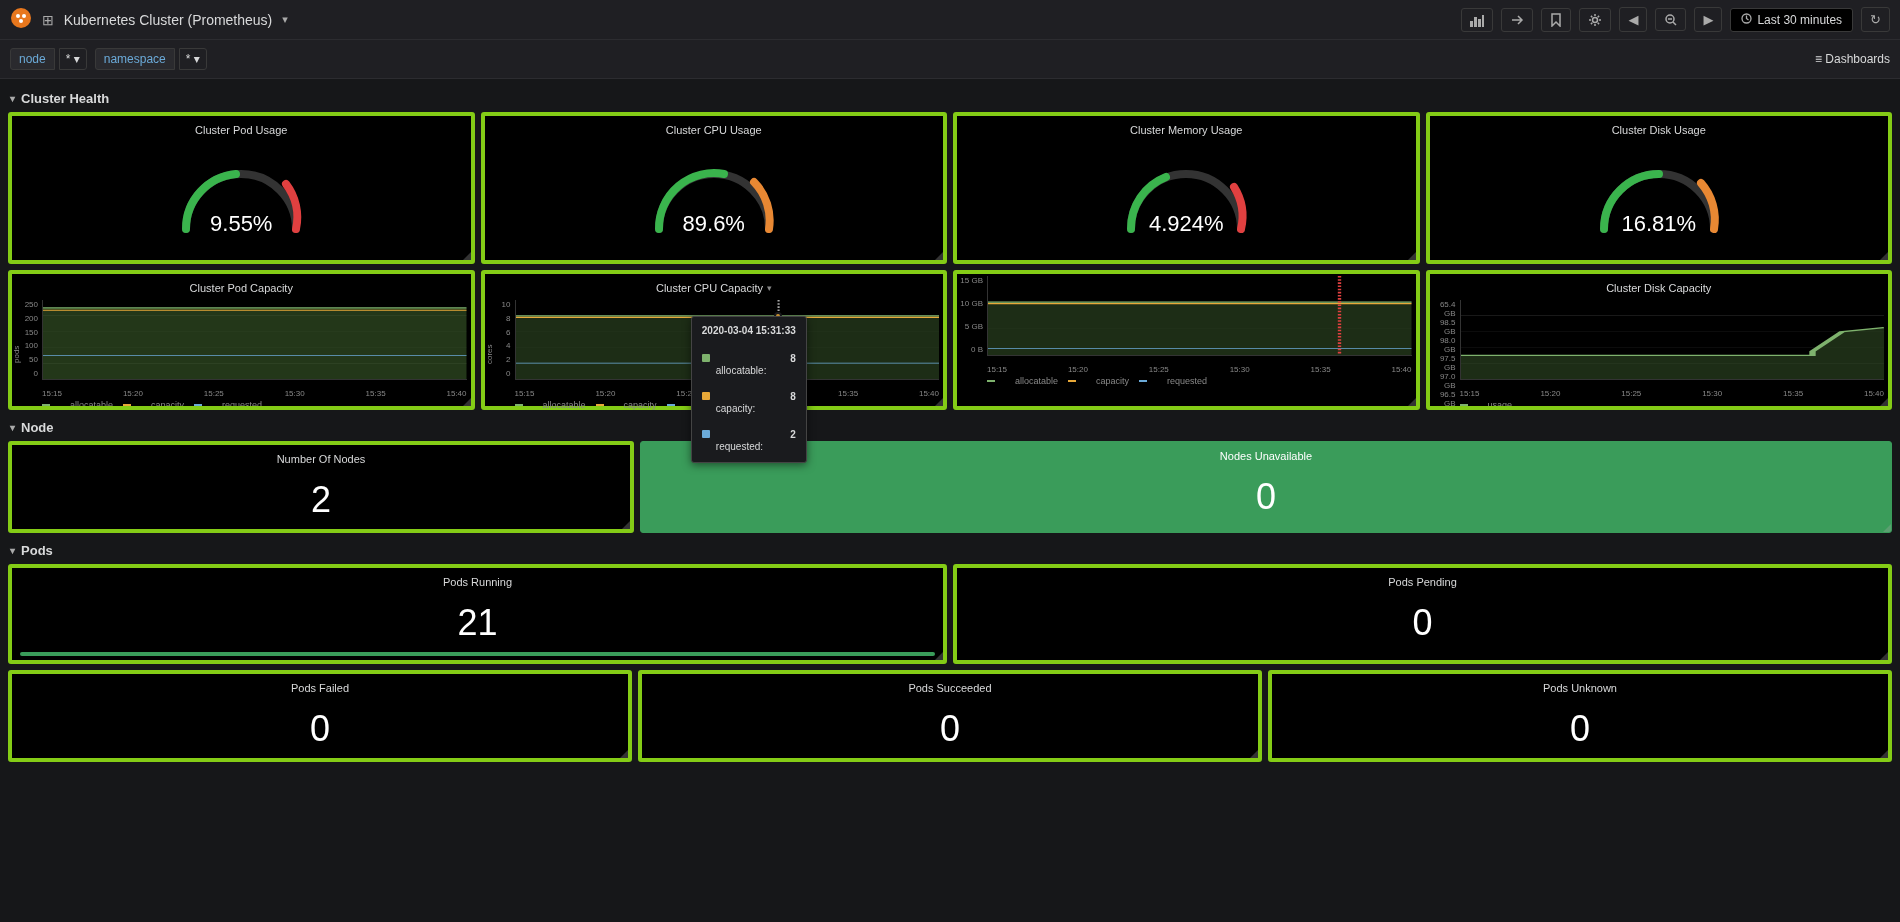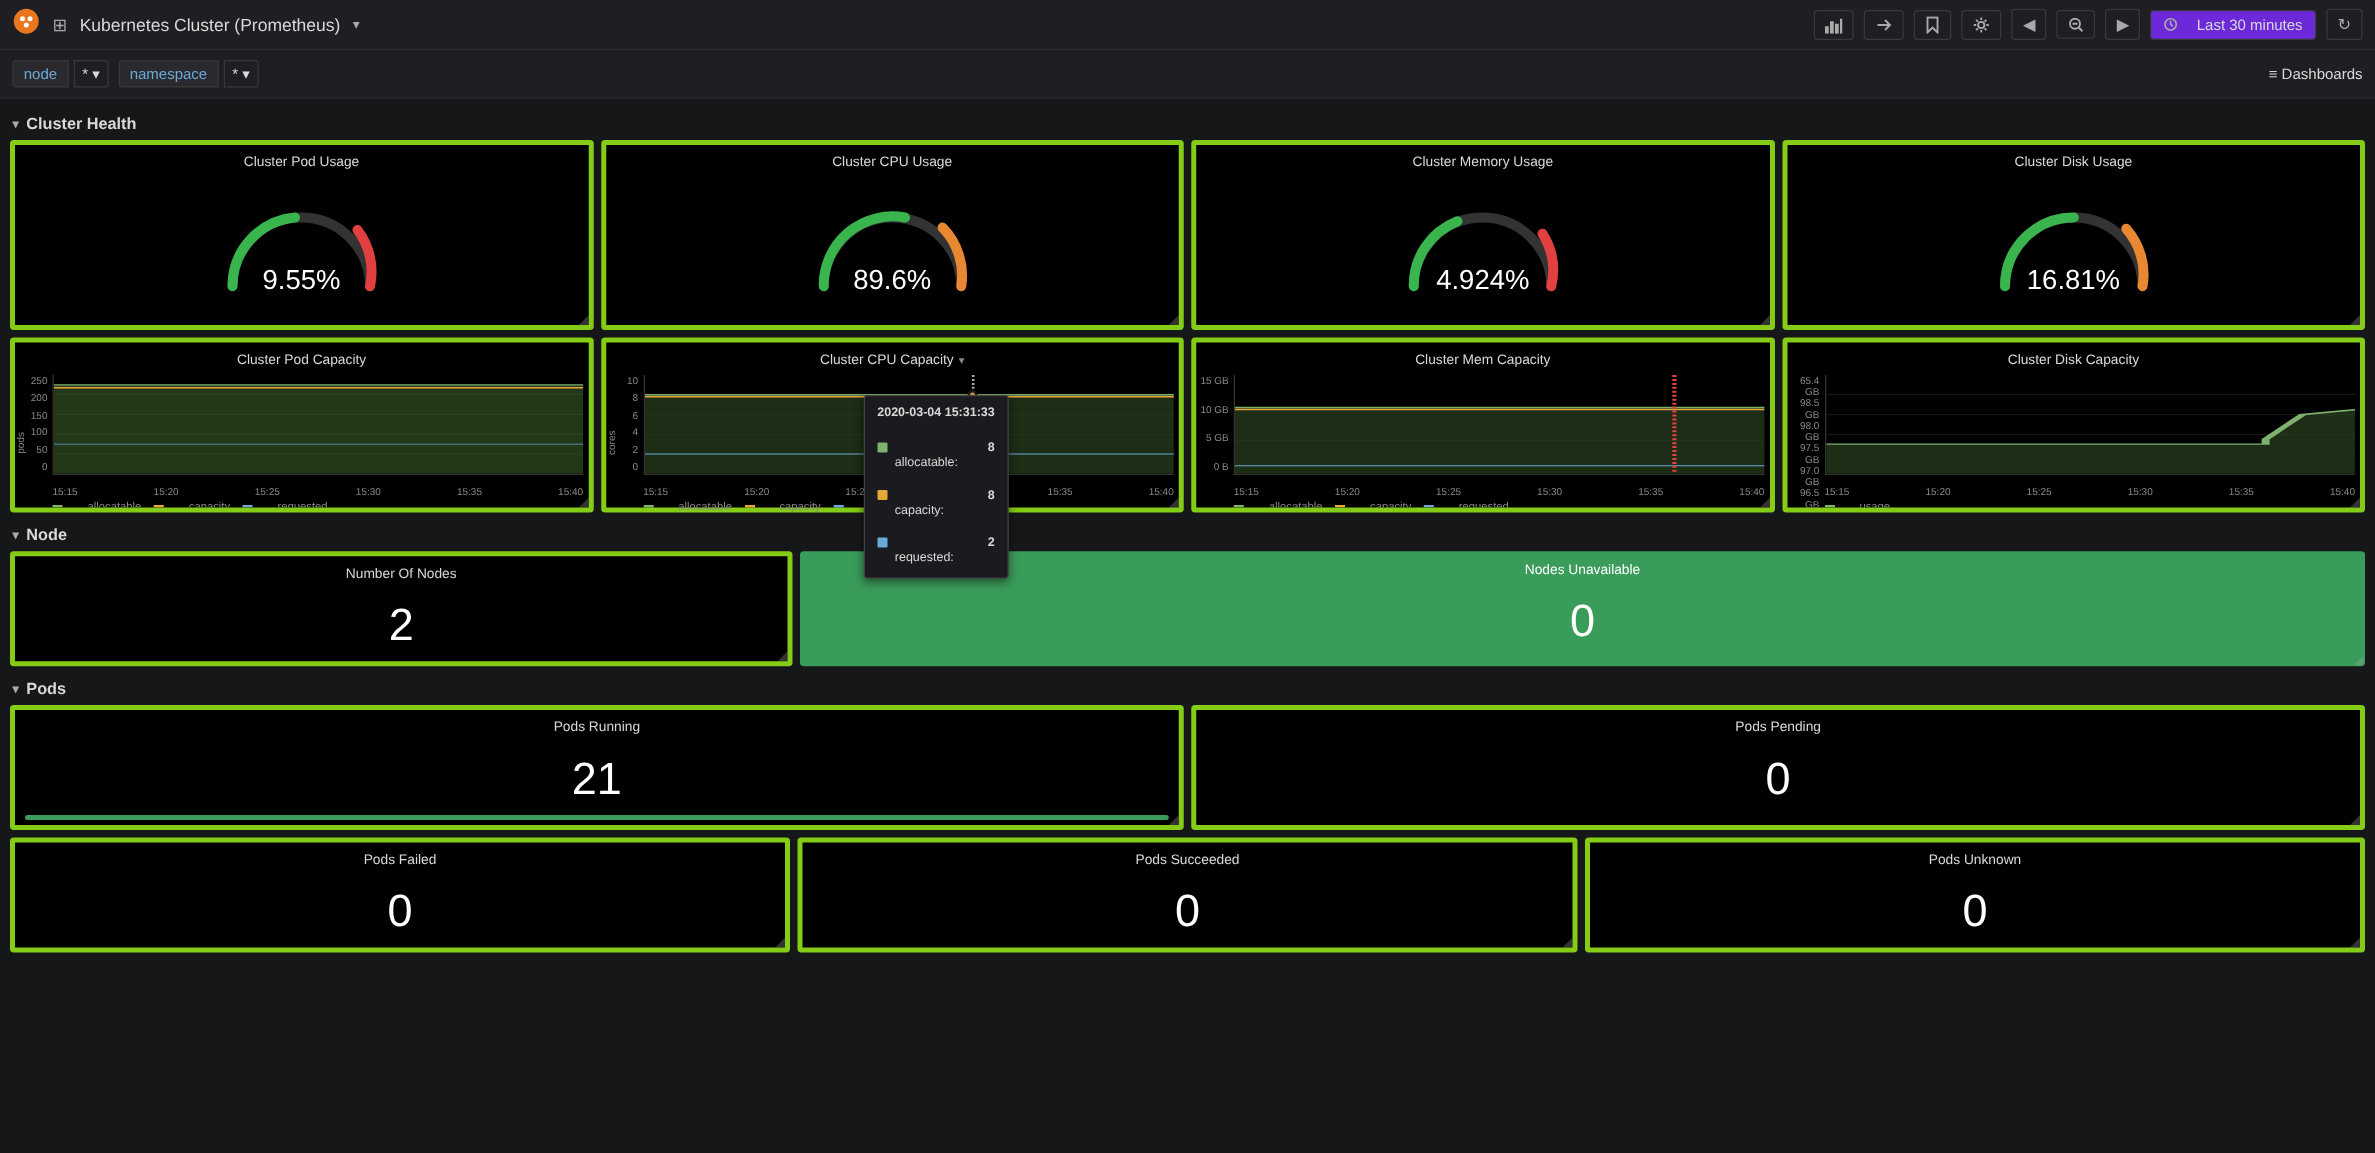--- a/index.html
+++ b/index.html
@@ -24,23 +24,23 @@
     .topnav-left { display: flex; align-items: center; gap: 10px; flex: 1; }
     .hamburger-icon { color: #aaa; font-size: 16px; cursor: pointer; }
     .app-title { color: #d8d9da; font-size: 14px; font-weight: 500; }
     .topnav-right { display: flex; align-items: center; gap: 8px; }
     .nav-icon-btn {
       background: none; border: 1px solid #393939; border-radius: 3px;
       color: #aaa; cursor: pointer; padding: 4px 8px; font-size: 13px;
       display: flex; align-items: center;
     }
     .time-range-btn {
-      background: #6d28d9; border: 1px solid #393939; border-radius: 3px;
+      background: #000000; border: 1px solid #393939; border-radius: 3px;
       color: #d8d9da; cursor: pointer; padding: 4px 10px; font-size: 12px;
-      display: flex; align-items: center; gap: 15px;
+      display: flex; align-items: flex-start; gap: 5px;
     }
     .refresh-btn {
       background: none; border: 1px solid #393939; border-radius: 3px;
       color: #aaa; cursor: pointer; padding: 4px 8px; font-size: 13px;
     }
 
     
     .toolbar {
       background: #1f1f23;
       padding: 8px 10px;
@@ -547,21 +547,20 @@
         </div>
         <div class="legend-item">
           <div class="legend-dot" style="background:#6baad8;"></div>
           <span>requested</span>
         </div>
       </div>
       <div class="panel-resize-handle"></div>
     </div>
 
     <div class="panel chart-panel">
-      <div class="panel-title">Cluster Mem Capacity</div>
       <div class="chart-container" style="position:relative; height:100px;">
         <div class="chart-labels-y">
           <span>15 GB</span>
           <span>10 GB</span>
           <span>5 GB</span>
           <span>0 B</span>
         </div>
         <div class="chart-area">
           <svg width="100%" height="100%" preserveAspectRatio="none" viewBox="0 0 100 100">
             <line x1="0" y1="33" x2="100" y2="33" stroke="#333" stroke-width="0.5"></line>

